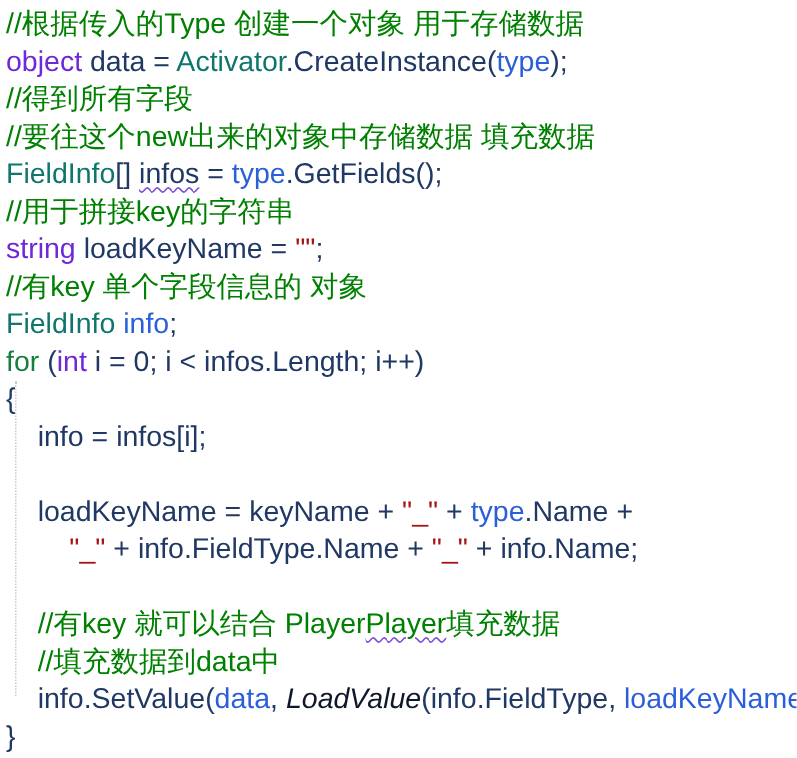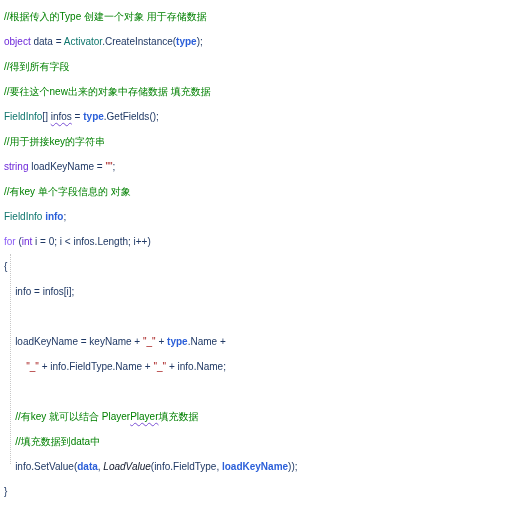--- a/index.html
+++ b/index.html
@@ -27,31 +27,31 @@
     top: 254px;
     width: 0;
     height: 210px;
     border-left: 1px dotted #c8c8c8;
     pointer-events: none;
   }
   .line {
     height: 25px;
     line-height: 25px;
     white-space: pre;
-    font-size: 10px;
+    font-size: 19px;
     padding-left: 4px;
     letter-spacing: 0px;
   }
   .tok { font-family: "Liberation Sans", "DejaVu Sans", sans-serif; }
   .t-cmt  { color: #008000; }
   .t-kw   { color: #6d28d9; }
-  .t-ctl  { color: #8b5cf6; }
+  .t-ctl  { color: #15803d; }
   .t-id   { color: #1f3864; }
   .t-type { color: #0f766e; }
-  .t-ltblue { color: #2b5fd9; font-weight: bold; }
+  .t-ltblue { color: #2b5fd9; }
   .t-str  { color: #a31515; }
   .t-mth  { color: #0f172a; font-style: italic; }
   .t-plain{ color: #1f3864; }
   .t-punct{ color: #1f3864; }
   .squiggle {
     text-decoration: underline;
     text-decoration-style: wavy;
     text-decoration-color: #7a4fd4;
     text-decoration-thickness: 1px;
     text-underline-offset: 2px;

